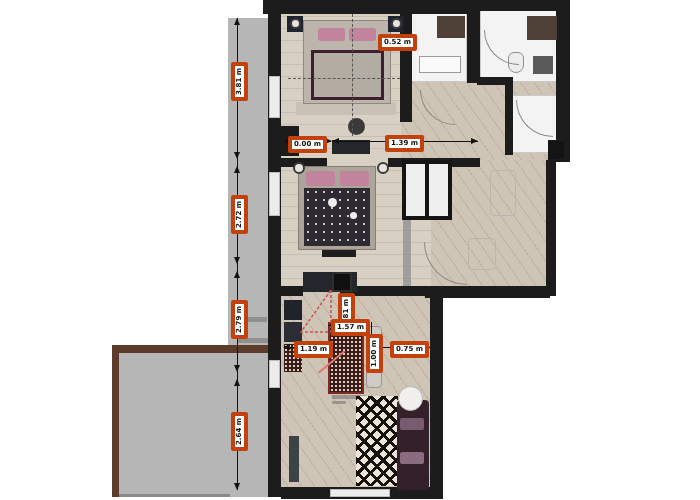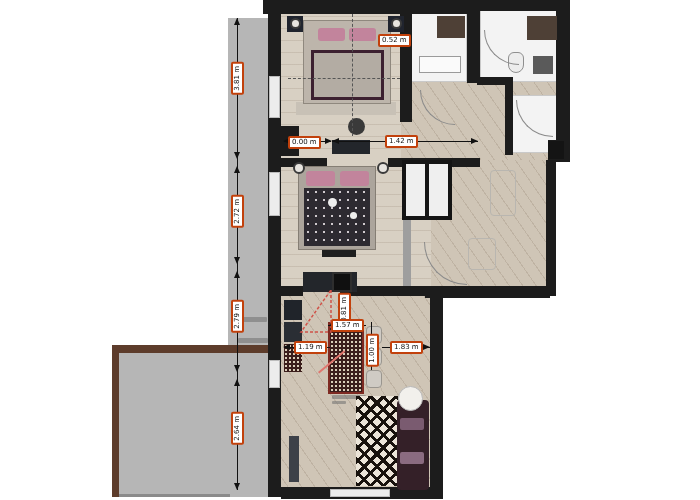--- a/index.html
+++ b/index.html
@@ -5,22 +5,22 @@
   html,body{margin:0;padding:0;background:#ffffff;}
   #canvas{position:relative;width:700px;height:500px;background:#ffffff;overflow:hidden;
           font-family:"DejaVu Sans",sans-serif;}
   .a{position:absolute;}
   .w{background:#1c1c1c;}            
   .gw{background:#9e9e9e;}           
   .wood1{background:#d8d0c3 repeating-linear-gradient(0deg,rgba(120,100,80,0) 0 11px,rgba(120,100,80,.16) 11px 12px);}
   .wood2{background:#cfc5b6 repeating-linear-gradient(55deg,rgba(120,100,80,0) 0 10px,rgba(115,95,75,.18) 10px 11px);}
   .bath{background:#f3f3f3;border:1px solid #c9c9c9;box-sizing:border-box;}
   .gray{background:#b6b6b6;}
-  .pill{background:#fff;border:2px solid #c2410c;border-radius:2px;font-size:7px;line-height:9px;
-        padding:0 2px;color:#111;white-space:nowrap;z-index:40;}
+  .pill{background:#fff;border:4px solid #c2410c;border-radius:2px;font-size:7px;line-height:9px;
+        padding:0 2px;color:#111;white-space:nowrap;z-index:40;font-weight:bold;}
   .pillv{writing-mode:vertical-rl;transform:rotate(180deg);line-height:9px;padding:2px 0;}
   .dl{background:#111;z-index:30;}
   .arU{width:0;height:0;border-left:3px solid transparent;border-right:3px solid transparent;border-bottom:7px solid #111;z-index:31;}
   .arD{width:0;height:0;border-left:3px solid transparent;border-right:3px solid transparent;border-top:7px solid #111;z-index:31;}
   .arL{width:0;height:0;border-top:3px solid transparent;border-bottom:3px solid transparent;border-right:7px solid #111;z-index:31;}
   .arR{width:0;height:0;border-top:3px solid transparent;border-bottom:3px solid transparent;border-left:7px solid #111;z-index:31;}
   .arc{border-left:1px solid #8a8a8a;border-bottom:1px solid #8a8a8a;border-radius:0 0 0 100%;z-index:20;}
   .dots{background-color:#3a1d1b;background-image:radial-gradient(#d9cdb8 .8px,transparent 1px);background-size:4px 4px;}
   .rug{background-color:#ebe4d8;
        background-image:repeating-linear-gradient(45deg,#18120d 0 3px,transparent 3px 9px),
@@ -105,21 +105,21 @@
 
   <div class="a" style="left:332px;top:140px;width:38px;height:14px;background:#23262b;z-index:14;"></div>
   <div class="a" style="left:348px;top:118px;width:17px;height:17px;border-radius:50%;background:#3a3a3a;z-index:14;"></div>
   <div class="a dl" style="left:284px;top:141px;width:47px;height:1px;"></div>
   <div class="a arL" style="left:283px;top:138px;"></div>
   <div class="a arR" style="left:325px;top:138px;"></div>
   <div class="a pill" style="left:288px;top:136px;">0.00 m</div>
   <div class="a dl" style="left:332px;top:141px;width:146px;height:1px;"></div>
   <div class="a arL" style="left:332px;top:138px;"></div>
   <div class="a arR" style="left:471px;top:138px;"></div>
-  <div class="a pill" style="left:385px;top:135px;">1.42 m</div>
+  <div class="a pill" style="left:385px;top:135px;">1.39 m</div>
 
   <div class="a" style="left:437px;top:16px;width:28px;height:22px;background:#4e4036;z-index:14;"></div>
   <div class="a" style="left:419px;top:56px;width:42px;height:17px;background:#fafafa;border:1px solid #9a9a9a;box-sizing:border-box;z-index:14;"></div>
   <div class="a" style="left:527px;top:16px;width:30px;height:24px;background:#4e4036;z-index:14;"></div>
   <div class="a" style="left:508px;top:52px;width:16px;height:21px;background:#ededed;border:1px solid #8f8f8f;border-radius:6px 6px 8px 8px;box-sizing:border-box;z-index:14;"></div>
   <div class="a" style="left:533px;top:56px;width:20px;height:18px;background:#5a5a5a;z-index:14;"></div>
   <div class="a arc" style="left:484px;top:30px;width:34px;height:34px;"></div>
   <div class="a arc" style="left:420px;top:90px;width:34px;height:34px;"></div>
   <div class="a arc" style="left:516px;top:100px;width:36px;height:36px;"></div>
   <div class="a" style="left:548px;top:141px;width:16px;height:18px;background:#141414;z-index:15;"></div>
@@ -157,21 +157,21 @@
   <div class="a pill pillv" style="left:338px;top:293px;">0.81 m</div>
   <div class="a dl" style="left:328px;top:325px;width:38px;height:1px;"></div>
   <div class="a pill" style="left:331px;top:319px;">1.57 m</div>
   <div class="a dl" style="left:284px;top:347px;width:46px;height:1px;"></div>
   <div class="a arL" style="left:283px;top:344px;"></div>
   <div class="a pill" style="left:294px;top:341px;">1.19 m</div>
   <div class="a dl" style="left:371px;top:322px;width:1px;height:48px;"></div>
   <div class="a pill pillv" style="left:366px;top:334px;">1.00 m</div>
   <div class="a dl" style="left:382px;top:347px;width:48px;height:1px;"></div>
   <div class="a arR" style="left:423px;top:344px;"></div>
-  <div class="a pill" style="left:390px;top:341px;">1.83 m</div>
+  <div class="a pill" style="left:390px;top:341px;">0.75 m</div>
 
   <div class="a" style="left:318px;top:372px;width:34px;height:0;border-top:2px solid #e0766e;transform:rotate(-40deg);transform-origin:left top;z-index:15;"></div>
   <div class="a smudge" style="left:332px;top:395px;width:34px;height:4px;"></div>
   <div class="a smudge" style="left:332px;top:401px;width:14px;height:3px;"></div>
   <div class="a rug" style="left:356px;top:396px;width:42px;height:90px;z-index:13;"></div>
   <div class="a" style="left:397px;top:400px;width:32px;height:90px;background:#342028;border-radius:4px;z-index:14;"></div>
   <div class="a" style="left:400px;top:418px;width:24px;height:12px;background:#7a5b70;border-radius:2px;z-index:15;"></div>
   <div class="a" style="left:400px;top:452px;width:24px;height:12px;background:#8a6b80;border-radius:2px;z-index:15;"></div>
   <div class="a" style="left:398px;top:386px;width:25px;height:25px;border-radius:50%;background:#f2f0ec;border:1px solid #b8b8b8;box-sizing:border-box;z-index:16;"></div>
   <div class="a" style="left:289px;top:436px;width:10px;height:46px;background:#3d4148;z-index:14;"></div>

